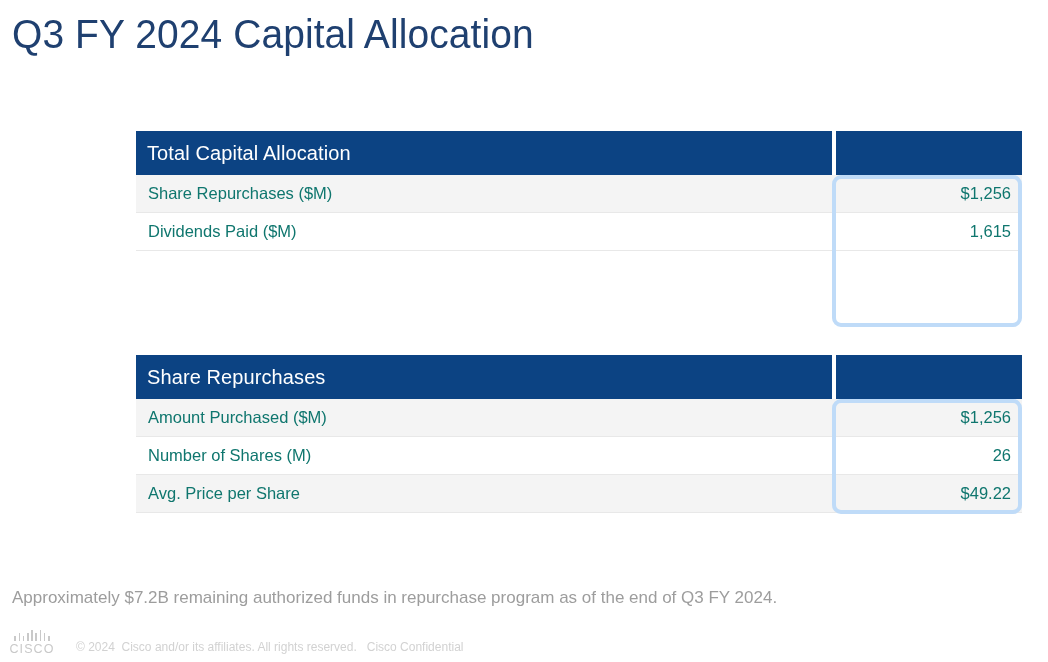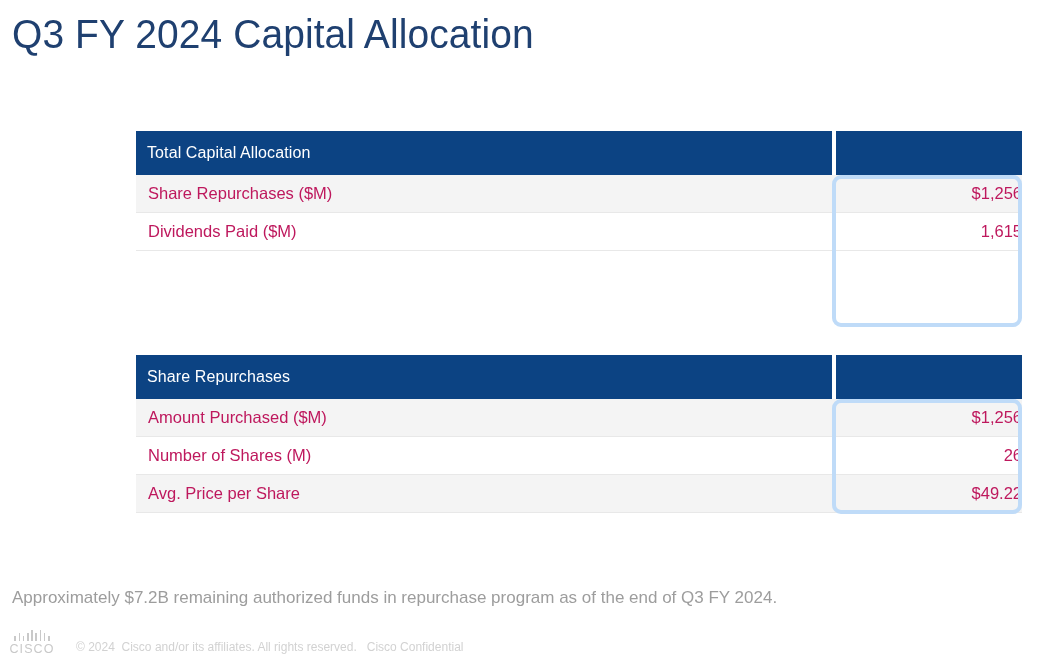--- a/index.html
+++ b/index.html
@@ -42,21 +42,21 @@
 
   .t-header {
     display: flex;
     height: 44px;
     width: 100%;
   }
   .t-header .th-label {
     flex: 0 0 696px;
     background: #0c4383;
     color: #ffffff;
-    font-size: 16px;
+    font-size: 20px;
     line-height: 44px;
     padding-left: 11px;
     box-sizing: border-box;
     white-space: nowrap;
     letter-spacing: 0.1px;
   }
   .t-header .th-gap {
     flex: 0 0 4px;
     background: #ffffff;
   }
@@ -69,29 +69,29 @@
     width: 100%;
     border-collapse: collapse;
     table-layout: fixed;
   }
   .t-body tr { height: 37px; }
   .t-body tr.odd  td { background: #f4f4f4; }
   .t-body tr.even td { background: #ffffff; }
   .t-body td {
     border-bottom: 1px solid #e8e8e8;
     font-size: 16.5px;
-    color: #be185d;
+    color: #0f766e;
     padding: 0 12px;
     height: 37px;
     vertical-align: middle;
     white-space: nowrap;
   }
   .t-body td.cell-label { width: 700px; text-align: left; }
   .t-body td.cell-label.indented { padding-left: 37px; }
-  .t-body td.cell-value { text-align: right; padding-right: 0; }
+  .t-body td.cell-value { text-align: right; padding-right: 11px; }
   .t-body tr:last-child td { border-bottom: 1px solid #e8e8e8; }
 
   
   .value-highlight {
     position: absolute;
     left: 696px;
     width: 190px;
     border: 4px solid #bfdbf8;
     border-radius: 9px;
     box-sizing: border-box;

